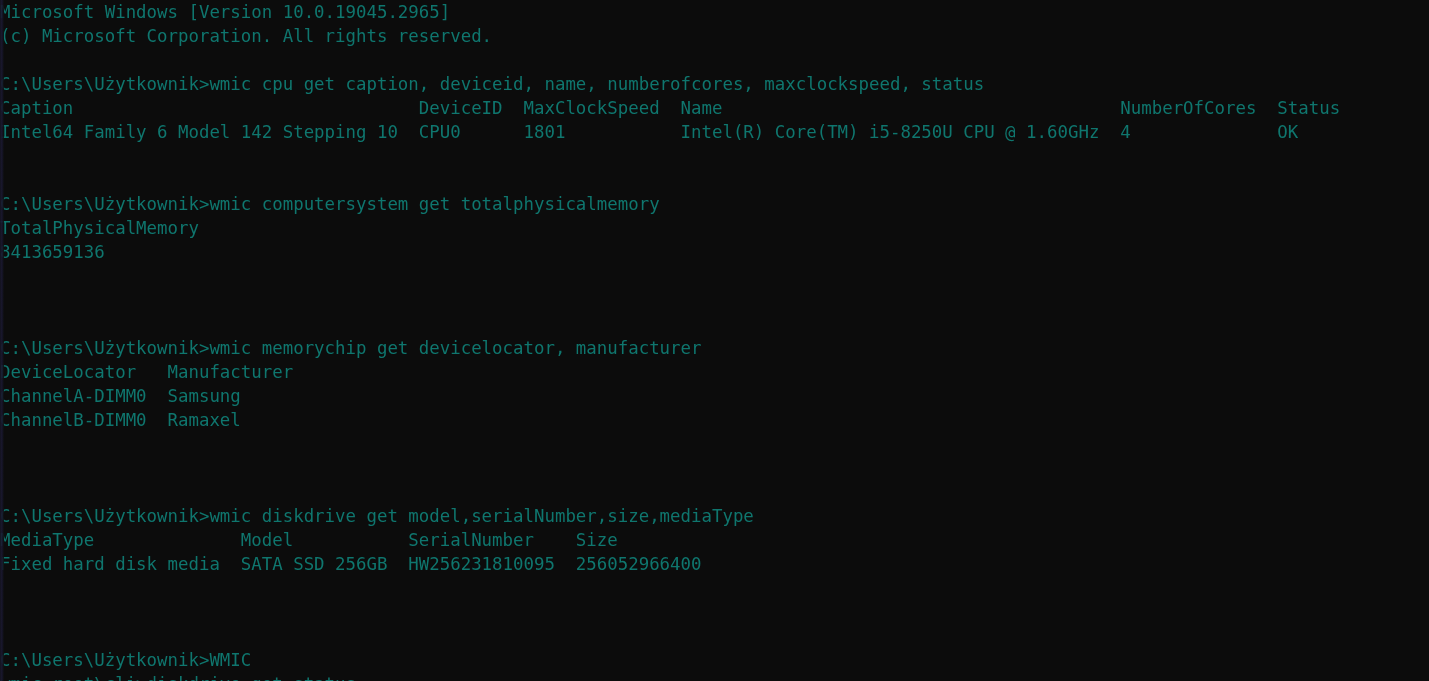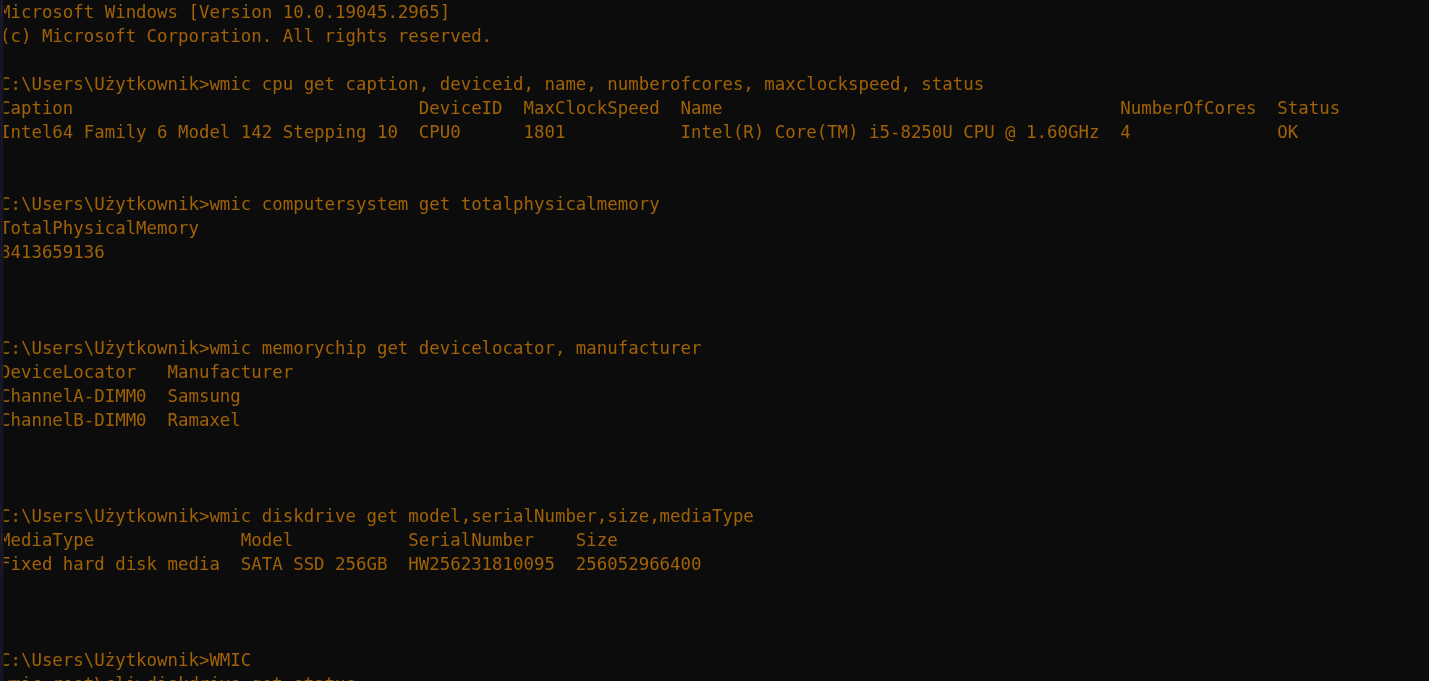--- a/index.html
+++ b/index.html
@@ -43,21 +43,21 @@
     left: 0px;
     top: 0px;
     width: 1429px;
     z-index: 1;
   }
   .line {
     display: block;
     height: 24px;
     line-height: 24px;
     white-space: pre;
-    color: #a16207;
+    color: #0f766e;
     font-family: "DejaVu Sans Mono", monospace;
     font-size: 17.4px;
     min-height: 24px;
   }
   .line.blank {
     color: transparent;
   }
 </style>
 </head>
 <body>

